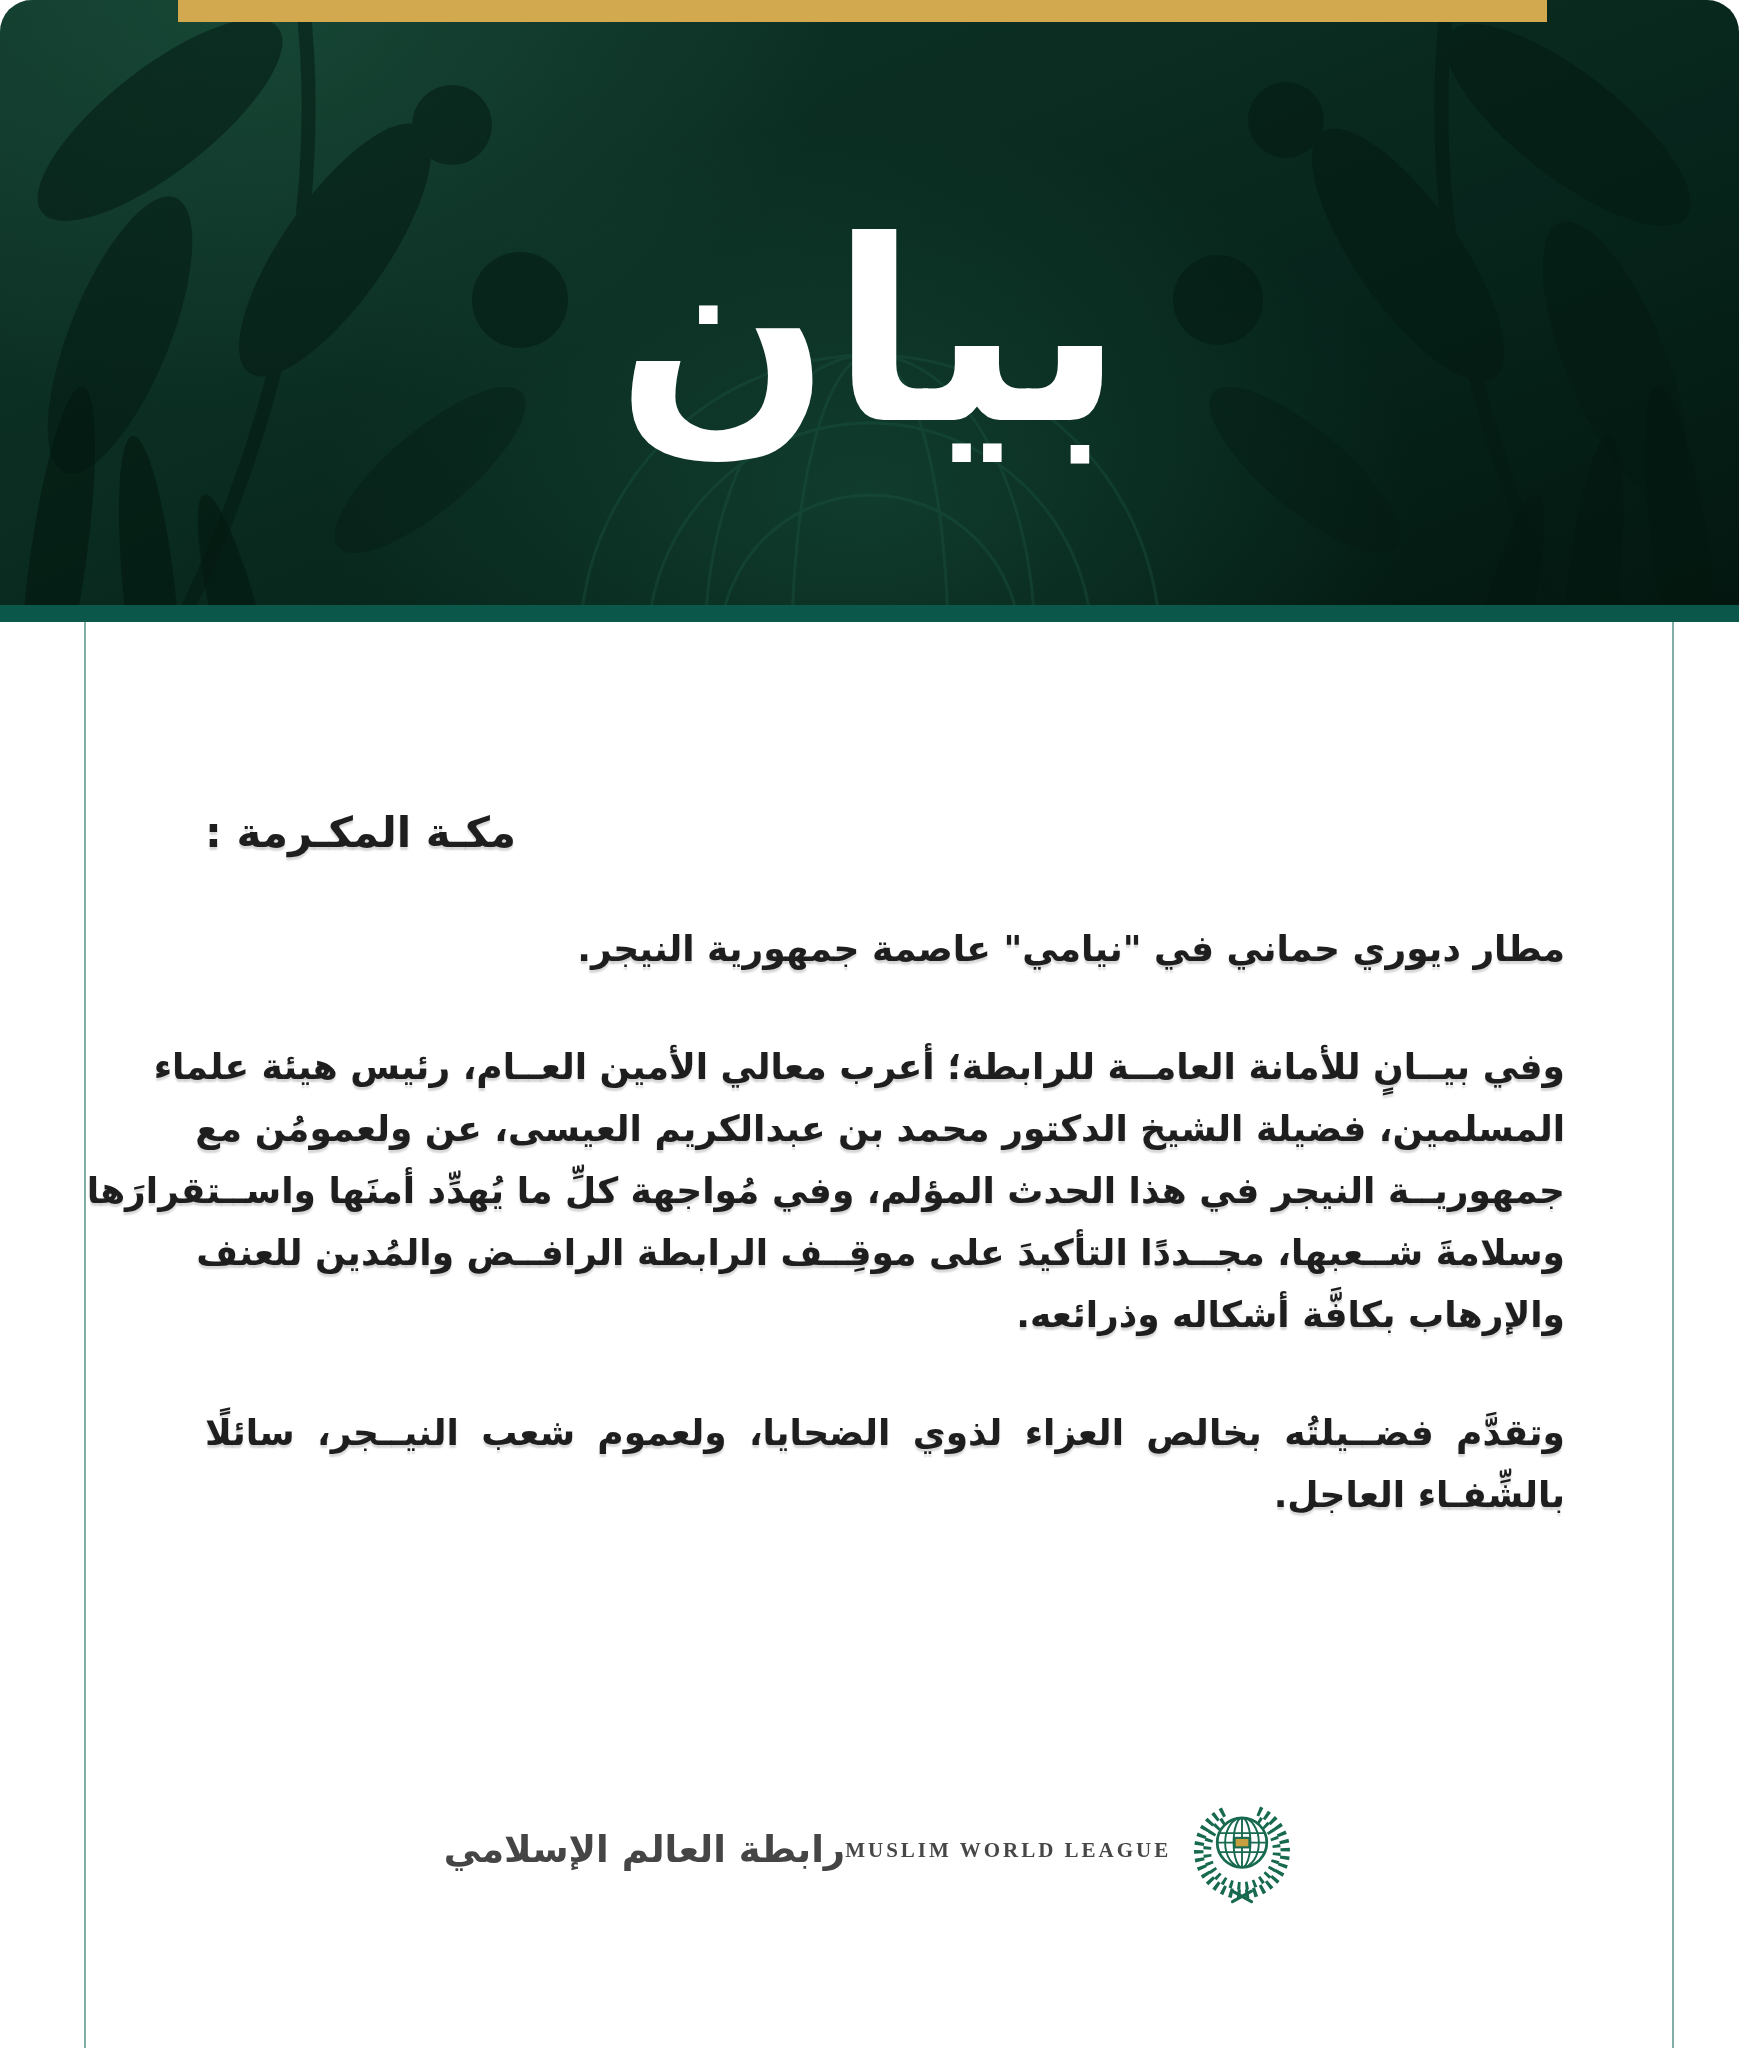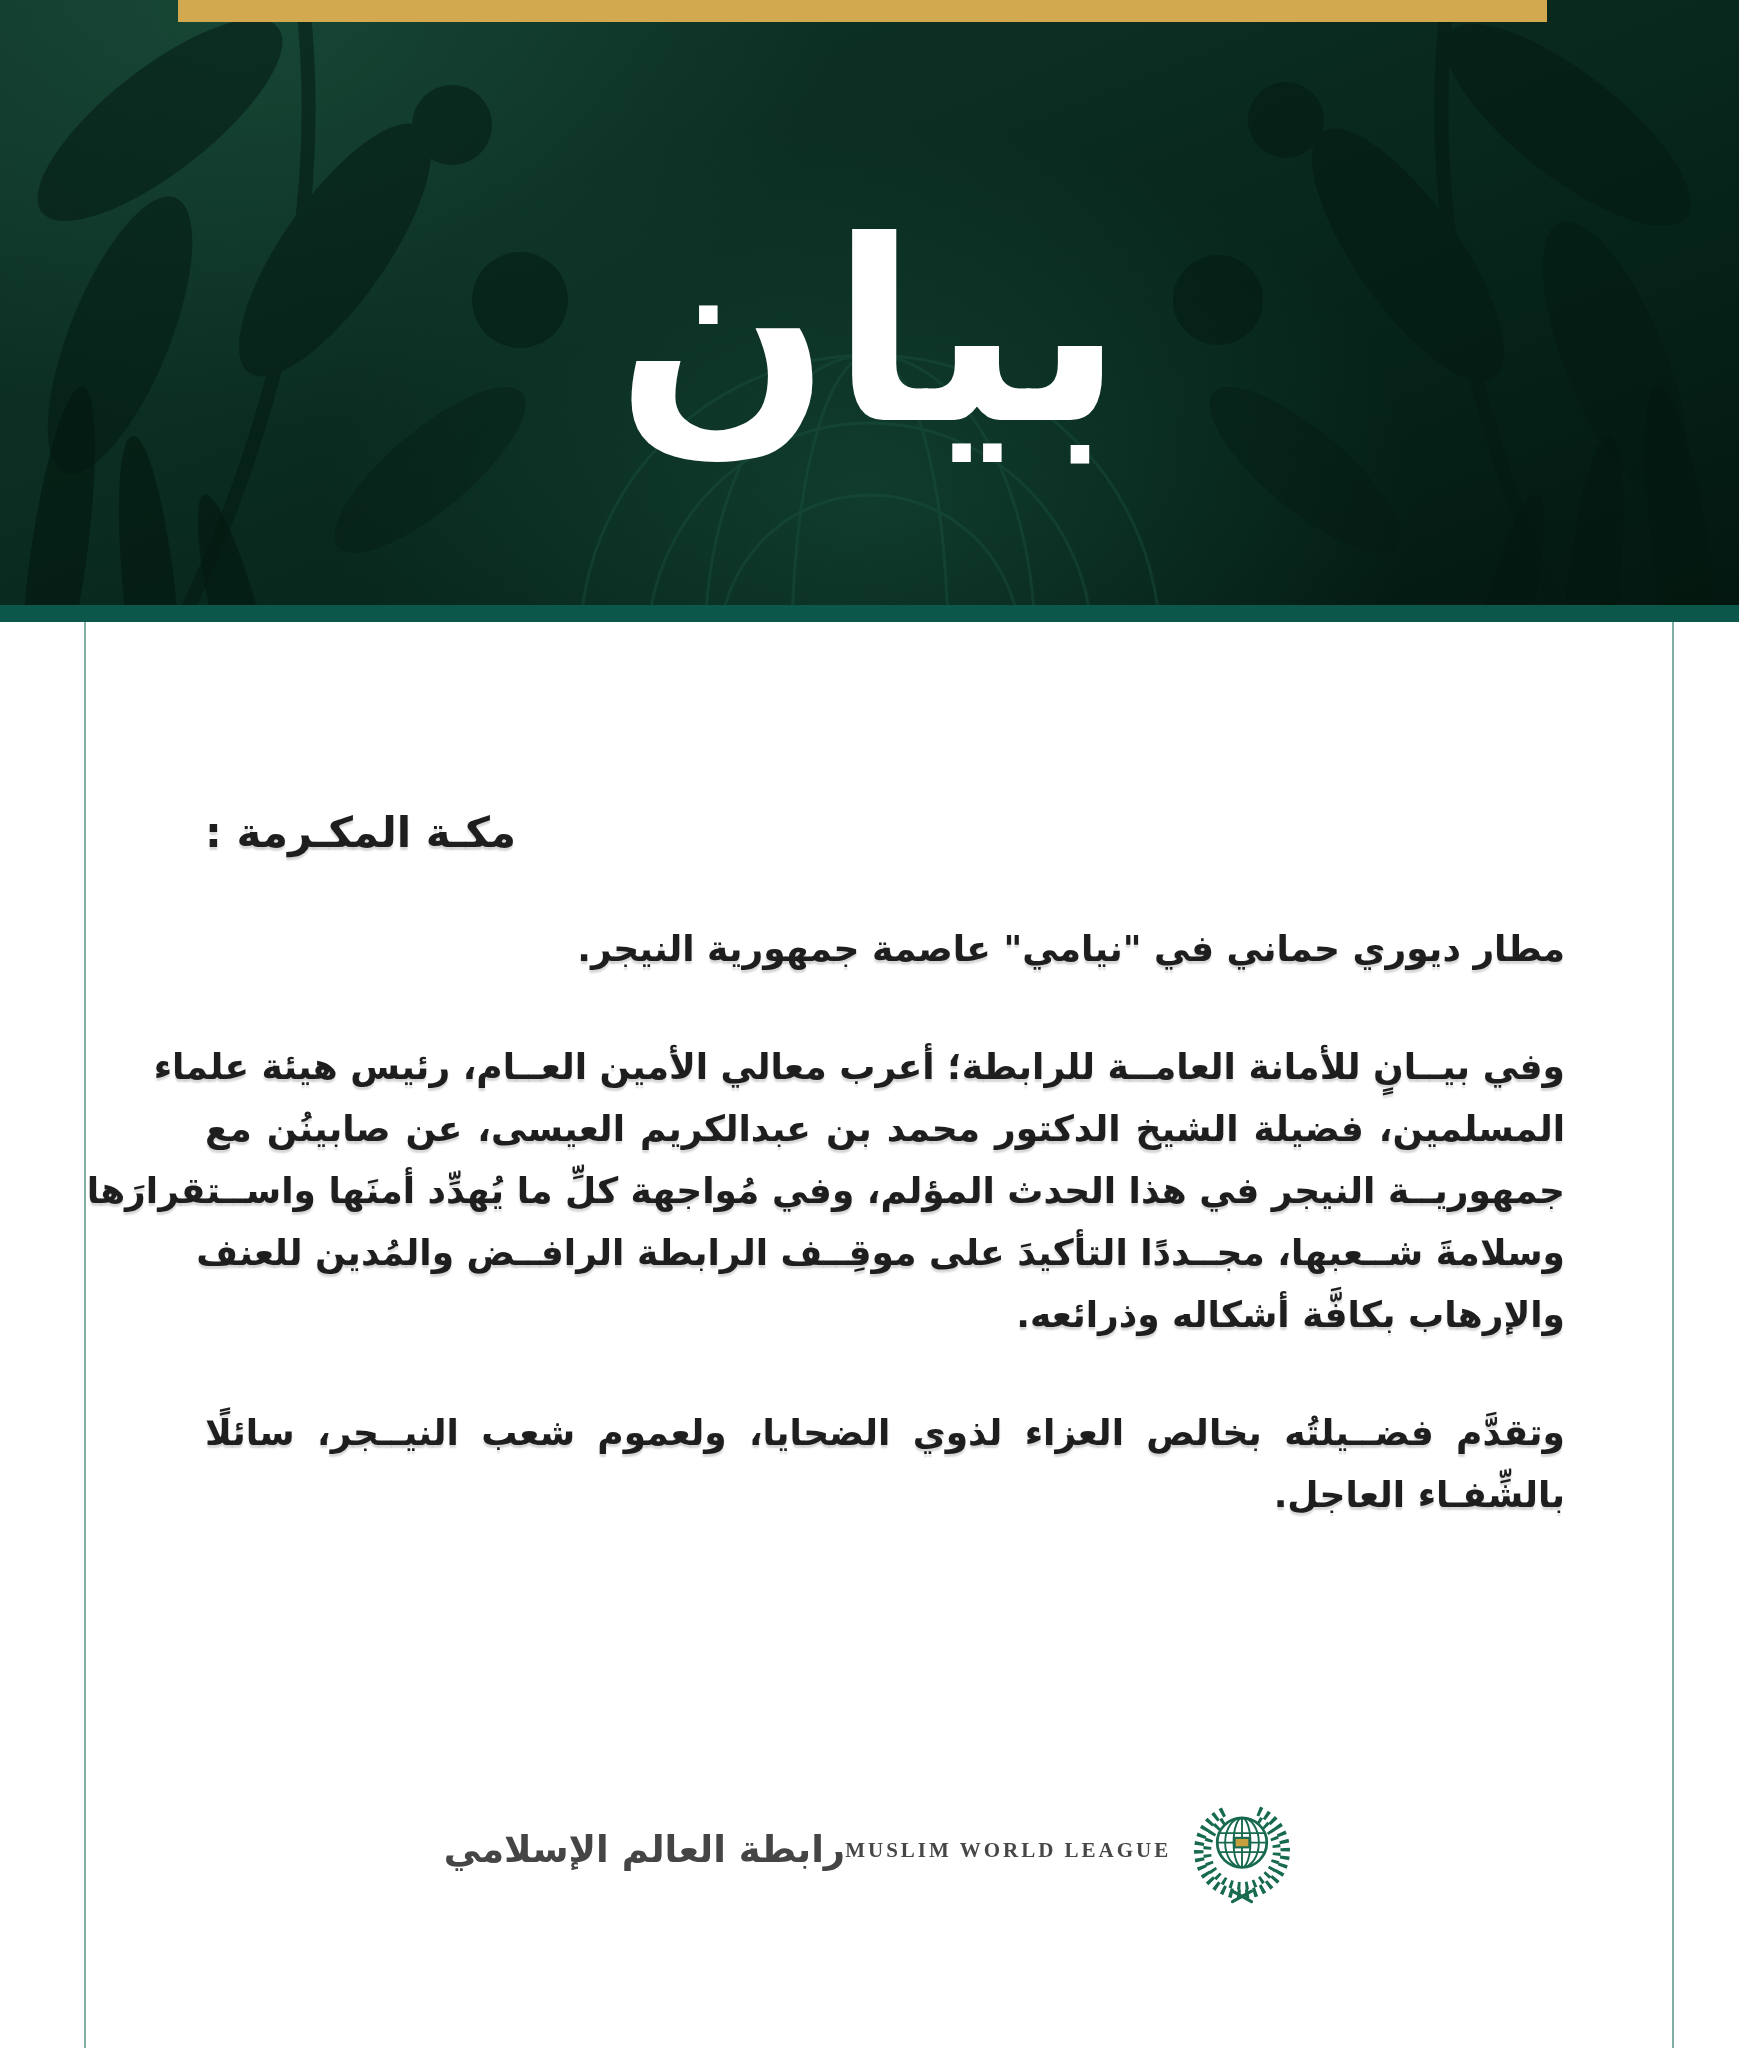--- a/index.html
+++ b/index.html
@@ -2,20 +2,21 @@
 <html lang="ar"><head>
 <meta charset="utf-8">
 <style>
   html,body{margin:0;padding:0;background:#ffffff;}
   .page{
     position:relative;
     width:1739px;height:2048px;
     background:#ffffff;
     overflow:hidden;
     font-family:"DejaVu Sans", sans-serif;
+    border-radius:32px;
   }
 
   
   .header{
     position:absolute;top:0;left:0;width:1739px;height:605px;
     background:
       radial-gradient(ellipse 760px 520px at 50% 82%, rgba(26,84,63,.50), rgba(26,84,63,0) 72%),
       radial-gradient(ellipse 900px 640px at 14% 0%, rgba(30,86,64,.55), rgba(30,86,64,0) 66%),
       linear-gradient(158deg,#10362a 0%, #0b2d22 38%, #06231a 68%, #031710 100%);
     overflow:hidden;
@@ -143,21 +144,21 @@
   <div class="content">
 
     <div class="location-heading">مكـة المكـرمة :</div>
 
     <div class="paragraph">
       <div class="line last">مطار ديوري حماني في "نيامي" عاصمة جمهورية النيجر.</div>
     </div>
 
     <div class="paragraph">
       <div class="line fill">وفي بيــانٍ للأمانة العامــة للرابطة؛ أعرب معالي الأمين العــام، رئيس هيئة علماء</div>
-      <div class="line fill">المسلمين، فضيلة الشيخ الدكتور محمد بن عبدالكريم العيسى، عن صابينُن مع</div>
+      <div class="line fill">المسلمين، فضيلة الشيخ الدكتور محمد بن عبدالكريم العيسى، عن ولعمومُن مع</div>
       <div class="line fill">جمهوريــة النيجر في هذا الحدث المؤلم، وفي مُواجهة كلِّ ما يُهدِّد أمنَها واســتقرارَها</div>
       <div class="line fill">وسلامةَ شــعبها، مجــددًا التأكيدَ على موقِــف الرابطة الرافــض والمُدين للعنف</div>
       <div class="line last">والإرهاب بكافَّة أشكاله وذرائعه.</div>
     </div>
 
     <div class="paragraph">
       <div class="line fill">وتقدَّم فضــيلتُه بخالص العزاء لذوي الضحايا، ولعموم شعب النيــجر، سائلًا</div>
       <div class="line last">بالشِّفـاء العاجل.</div>
     </div>
   </div>

